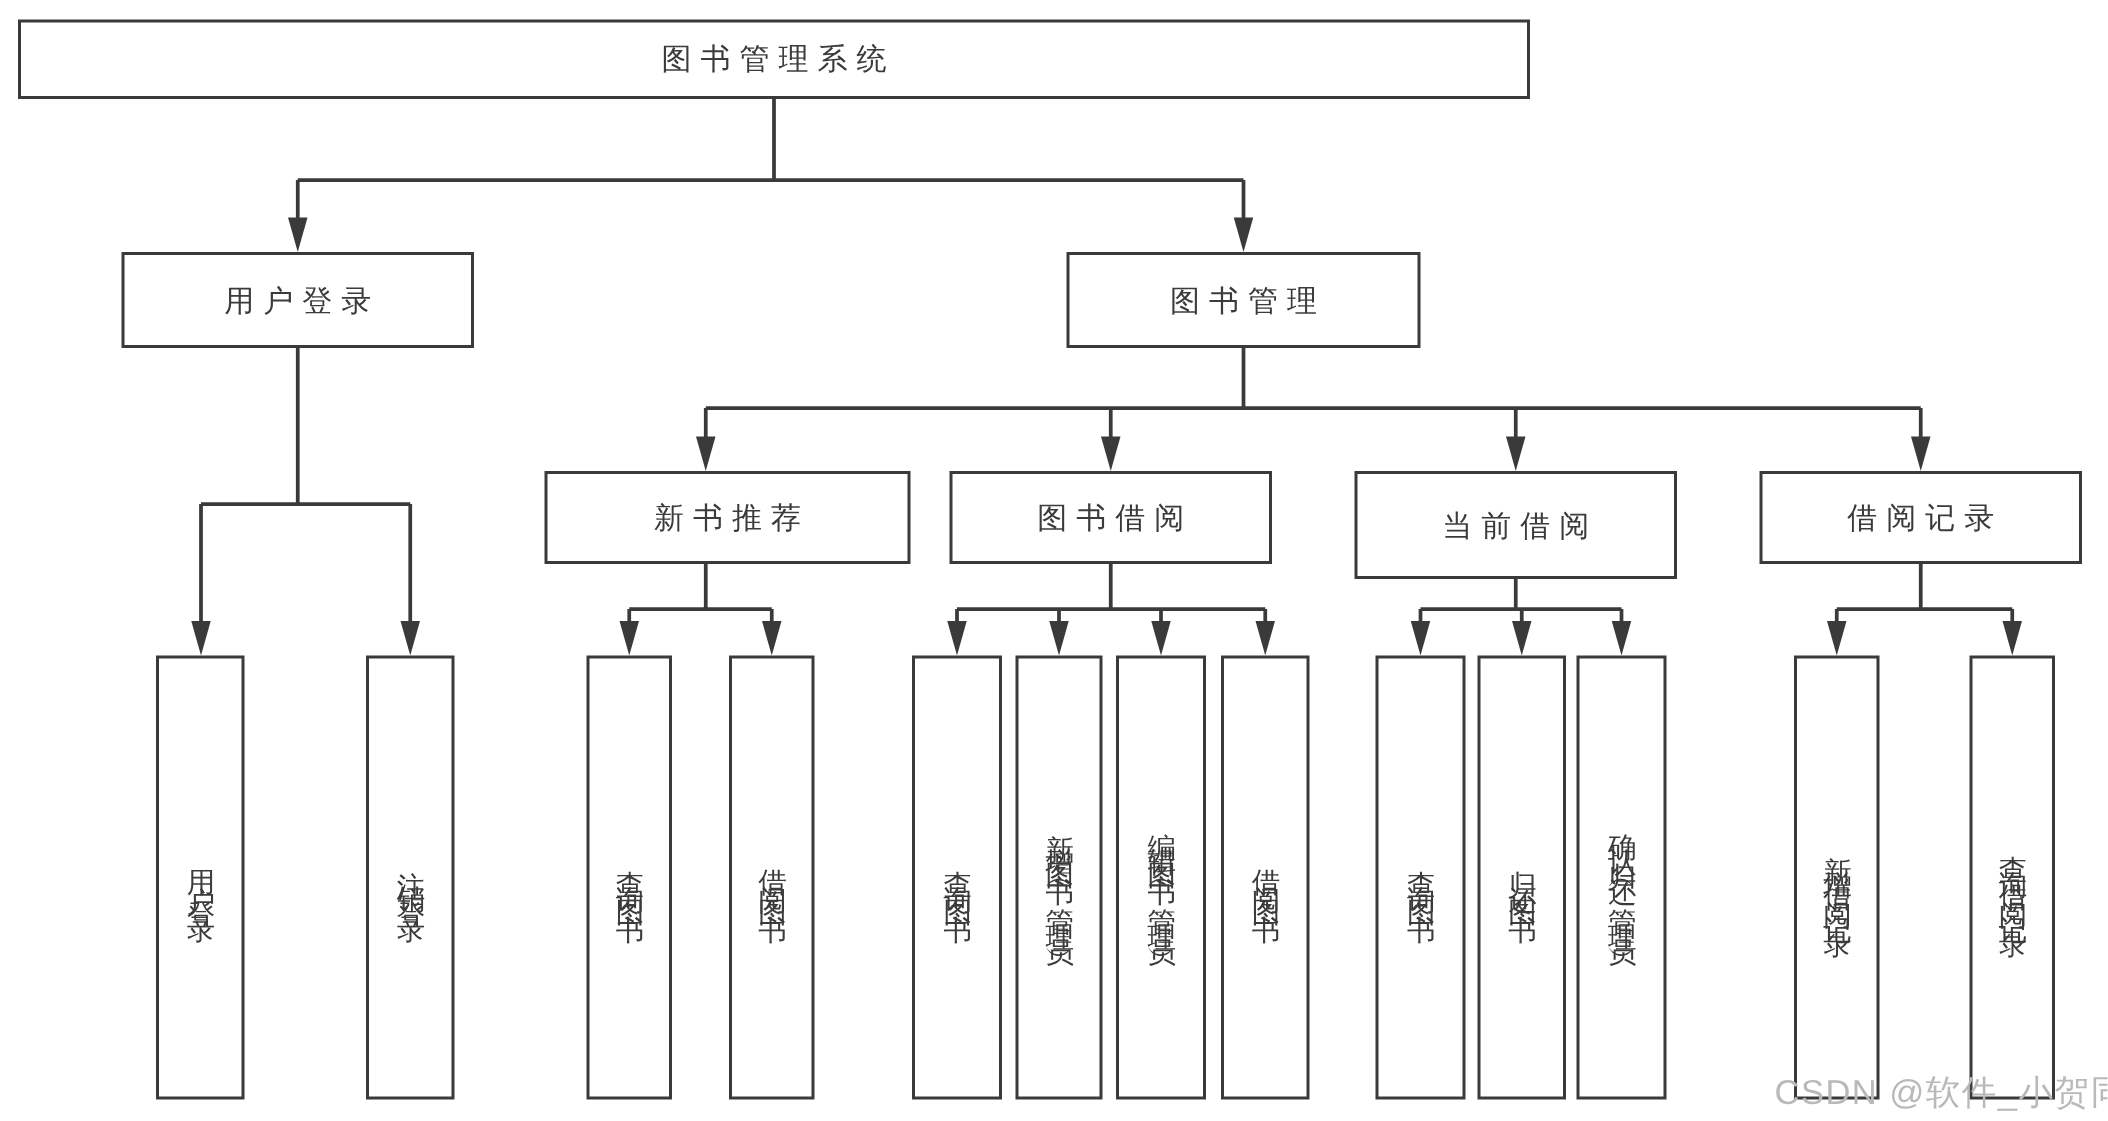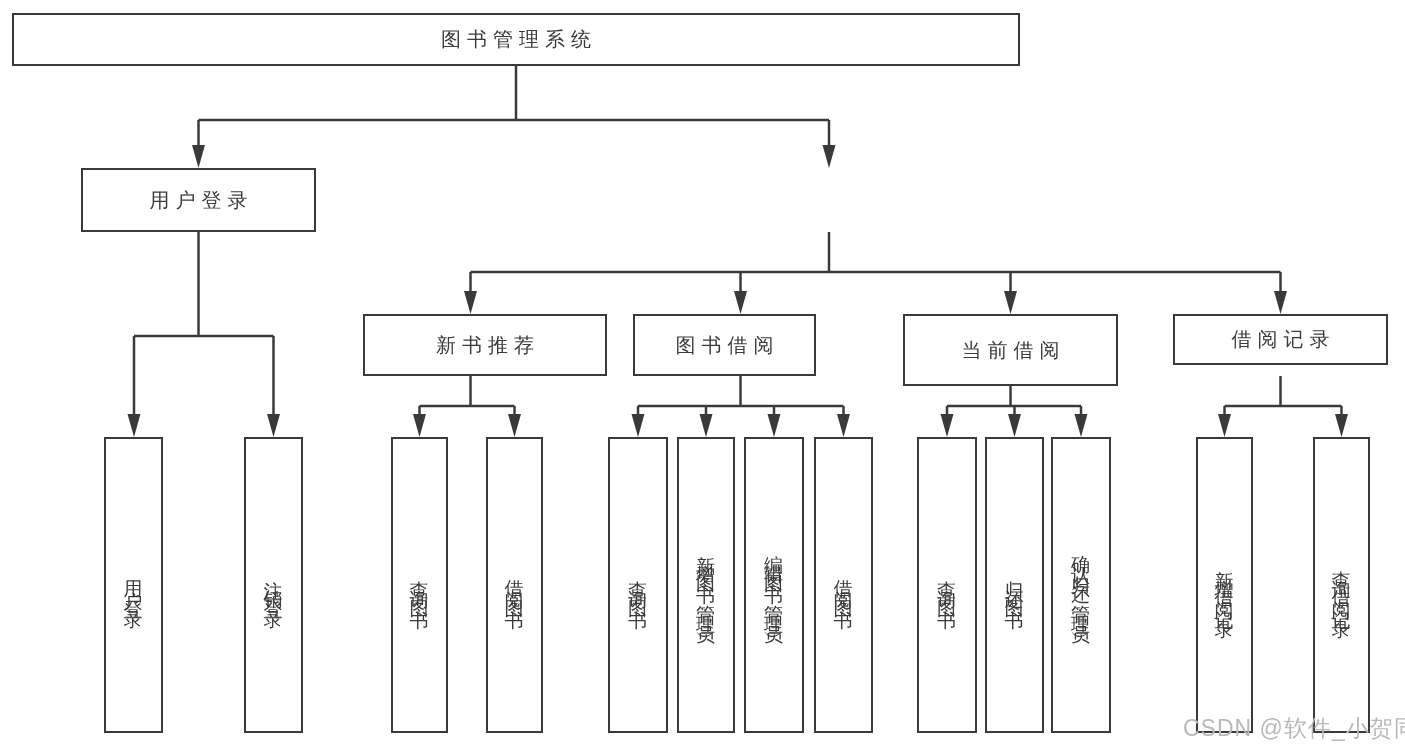--- a/index.html
+++ b/index.html
@@ -97,31 +97,34 @@
     <polygon points="1335,414 1348,414 1341.5,437"></polygon>
   </svg>
 
   <div class="node hnode" style="left:12px;top:13px;width:1008px;height:53px">
     <span>图书管理系统</span>
   </div>
 
   <div class="node hnode" style="left:81px;top:168px;width:235px;height:64px">
     <span>用户登录</span>
   </div>
+  <div class="node hnode" style="left:711px;top:168px;width:236px;height:64px">
+    <span>图书管理</span>
+  </div>
 
   <div class="node hnode" style="left:363px;top:314px;width:244px;height:62px">
     <span>新书推荐</span>
   </div>
-  <div class="node hnode" style="left:633px;top:314px;width:183px;height:62px">
+  <div class="node hnode" style="left:633px;top:314px;width:215px;height:62px">
     <span>图书借阅</span>
   </div>
   <div class="node hnode" style="left:903px;top:314px;width:215px;height:72px">
     <span>当前借阅</span>
   </div>
-  <div class="node hnode" style="left:1173px;top:314px;width:215px;height:51px">
+  <div class="node hnode" style="left:1173px;top:314px;width:215px;height:62px">
     <span>借阅记录</span>
   </div>
 
   <div class="node vnode" style="left:104px;top:437px;width:59px;height:296px">
     <span class="vtext">用户登录</span>
   </div>
   <div class="node vnode" style="left:244px;top:437px;width:59px;height:296px">
     <span class="vtext">注销登录</span>
   </div>
 

